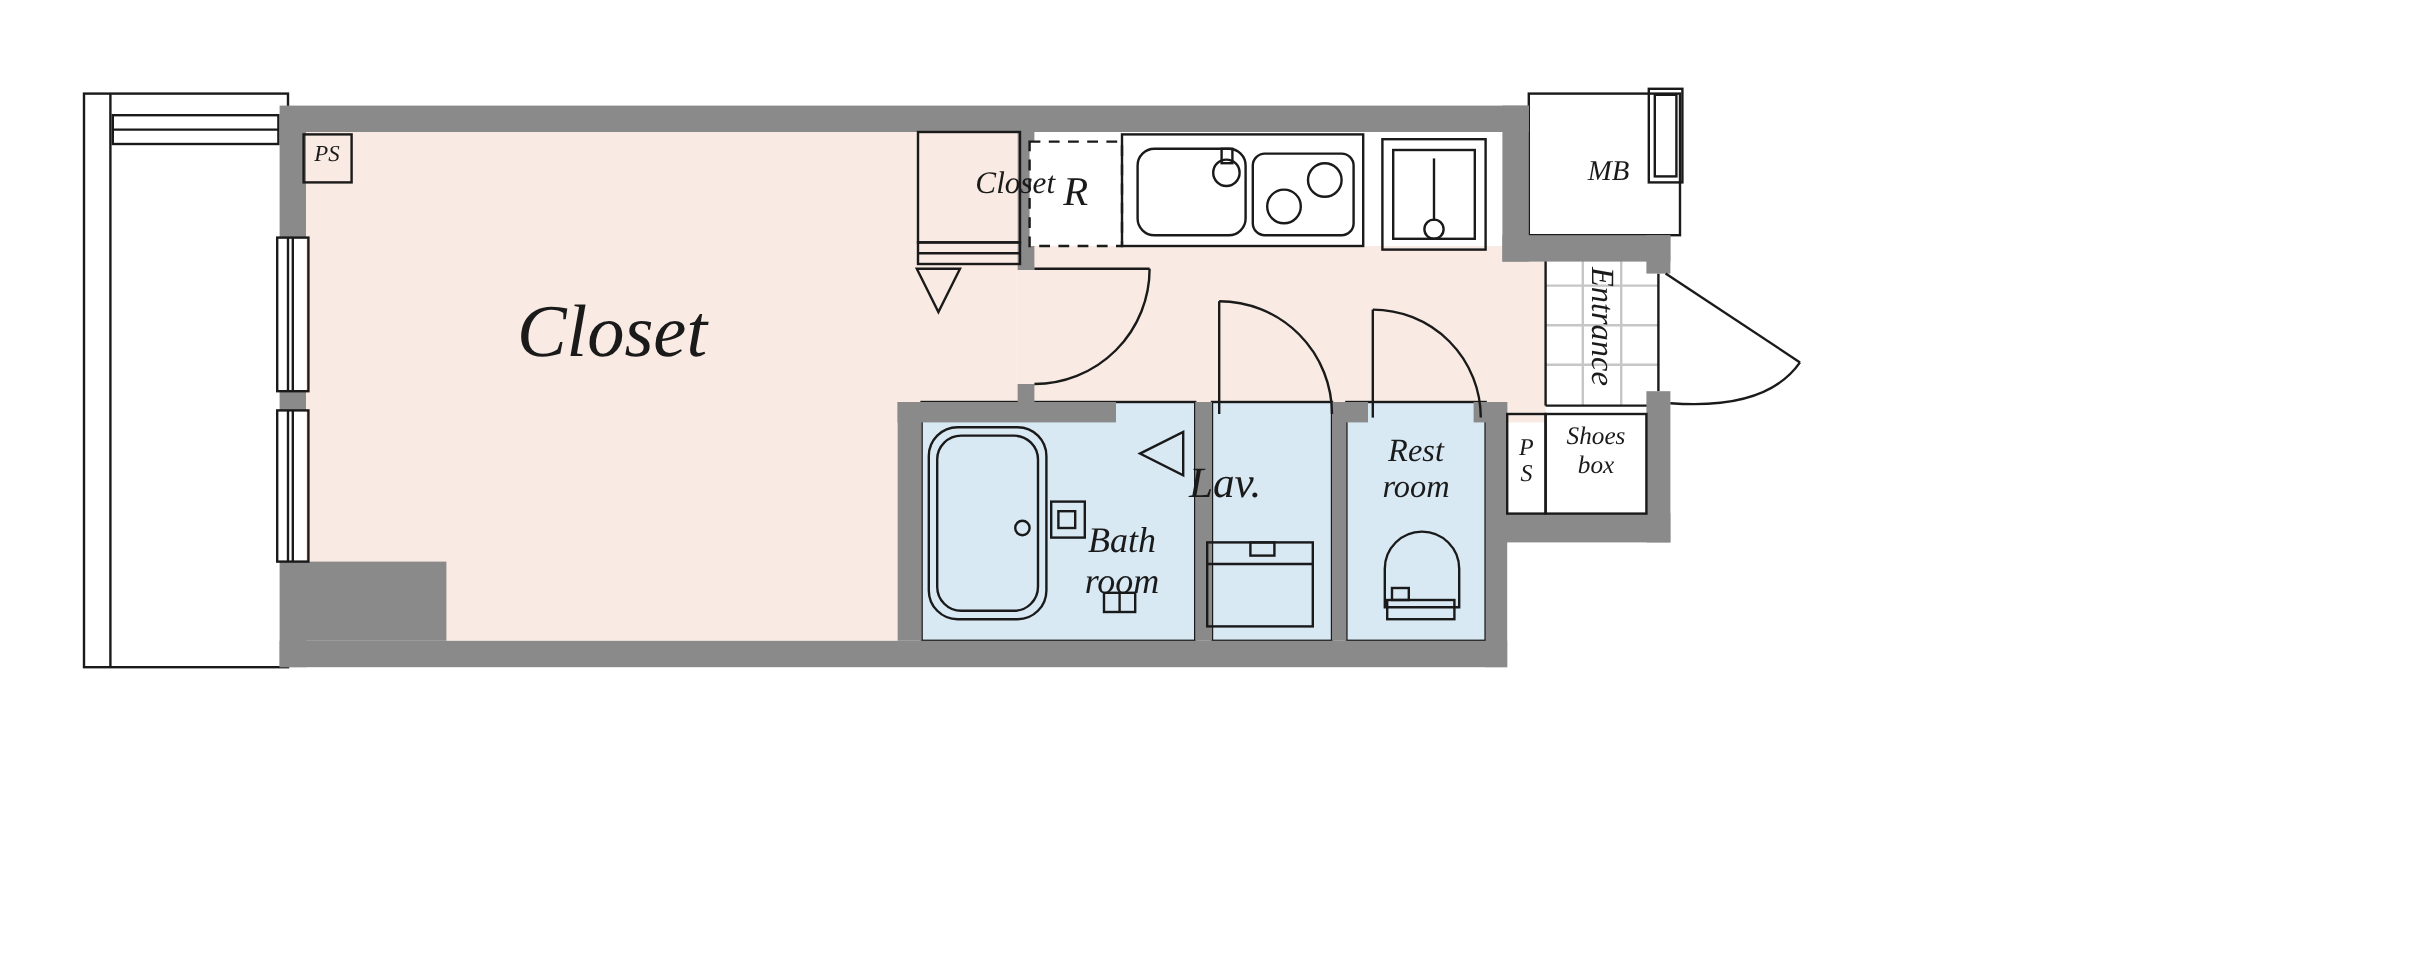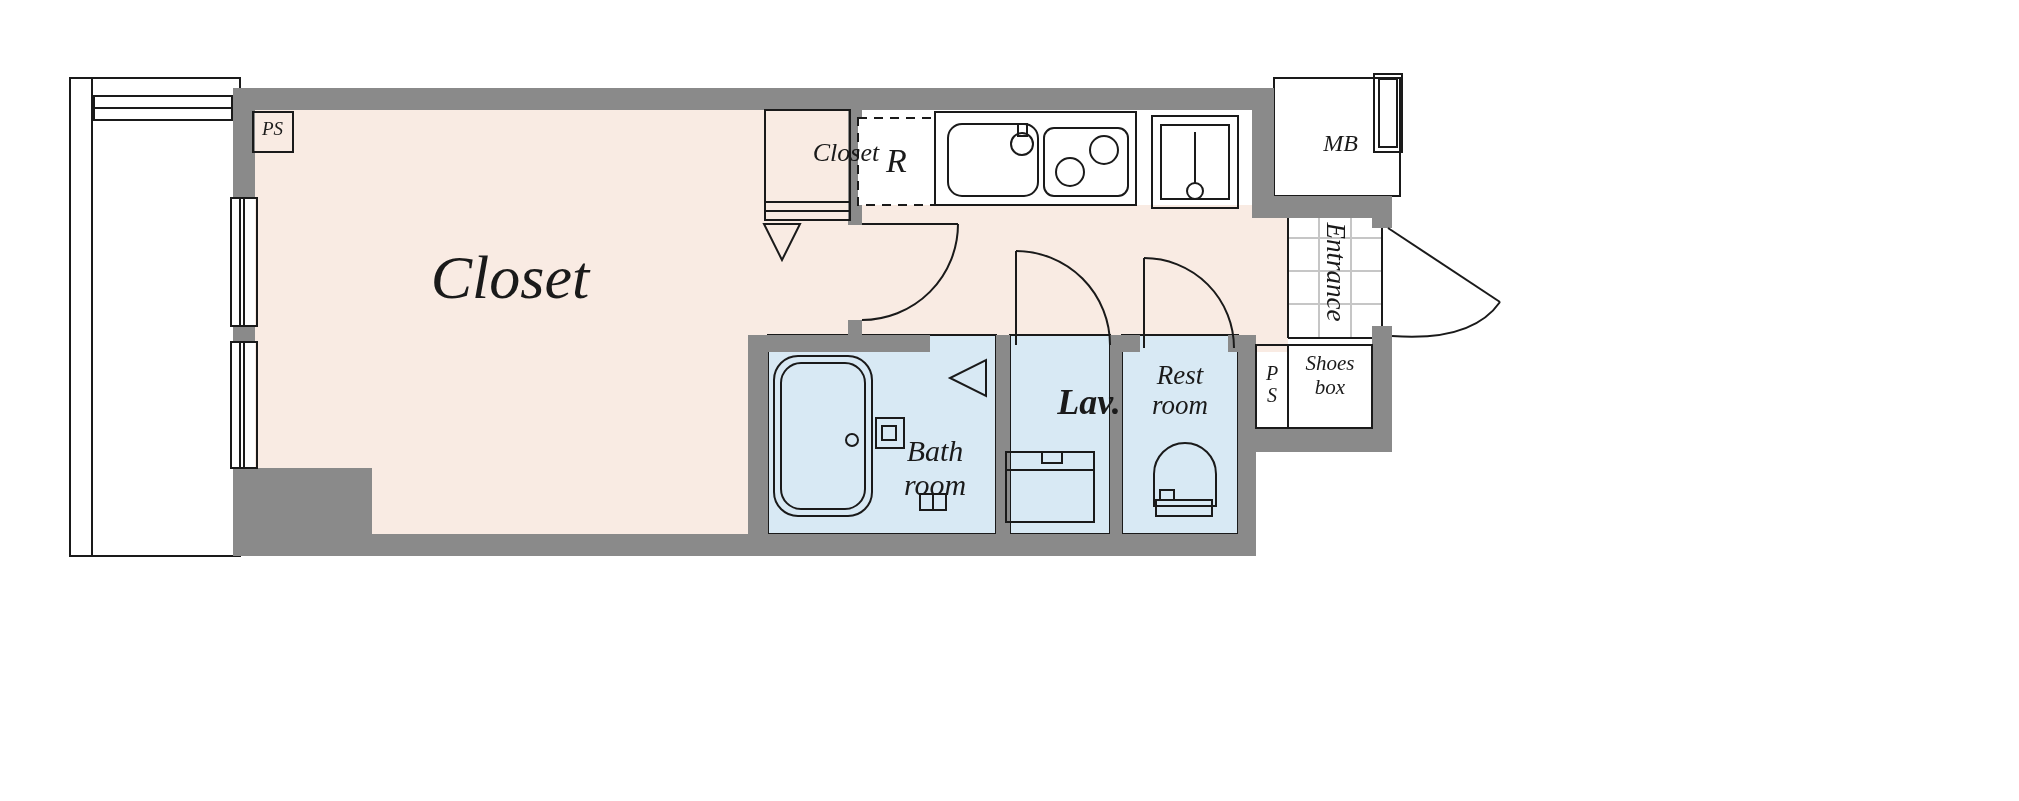--- a/index.html
+++ b/index.html
@@ -171,21 +171,21 @@
   <div class="label" style="left:1286px; top:352px; width:88px; font-size:21px;">
     <span>Shoes</span><br>
     <span>box</span>
   </div>
 
   <div class="label" style="left:880px; top:390px; width:110px; font-size:30px;margin-top:44px;">
     <span>Bath</span><br>
     <span>room</span>
   </div>
 
-  <div class="label" style="left:1036px; top:382px; width:106px; font-size:36px;font-weight:bold;">Lav.</div>
+  <div class="label" style="left:968px; top:382px; width:106px; font-size:36px;">Lav.</div>
 
   <div class="label" style="left:1126px; top:360px; width:108px; font-size:27px;">
     <span>Rest</span><br>
     <span>room</span>
   </div>
 
   <div class="label" style="left:253px; top:118px; width:39px; font-size:19px;">PS</div>
 
   <div class="label" style="left:1256px; top:362px; width:32px; font-size:20px;">
     <span>P</span><br>

